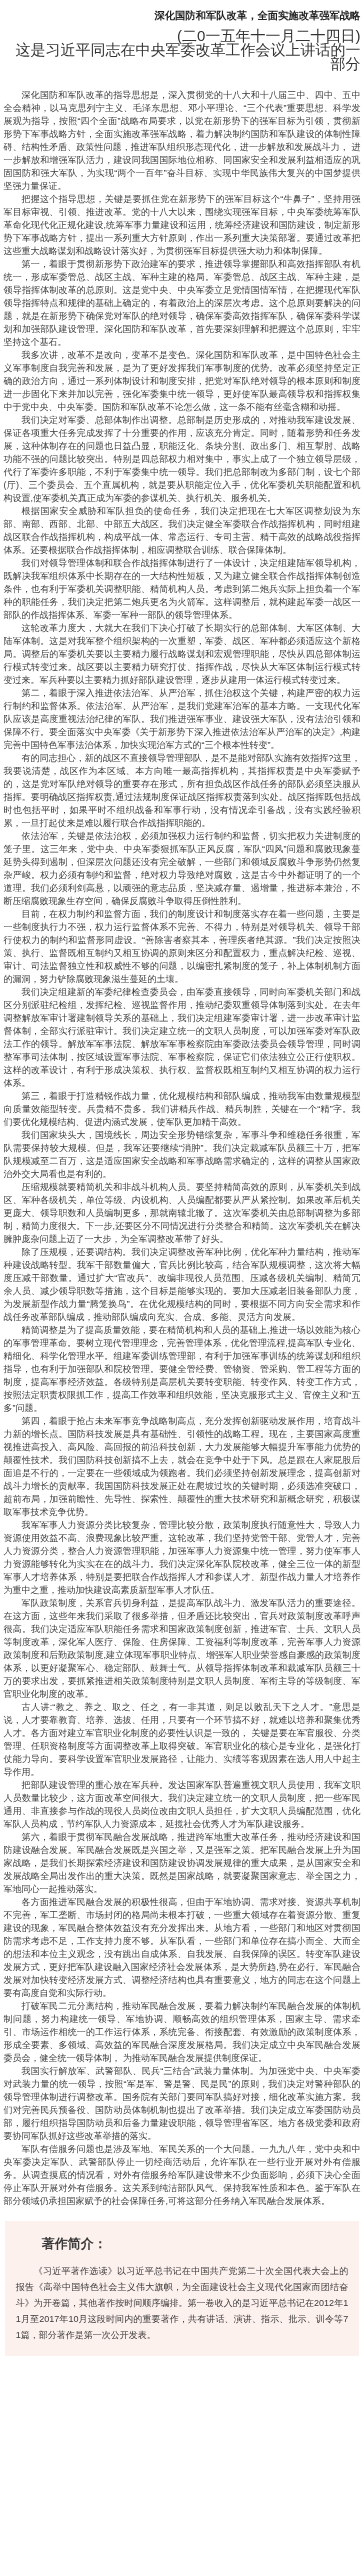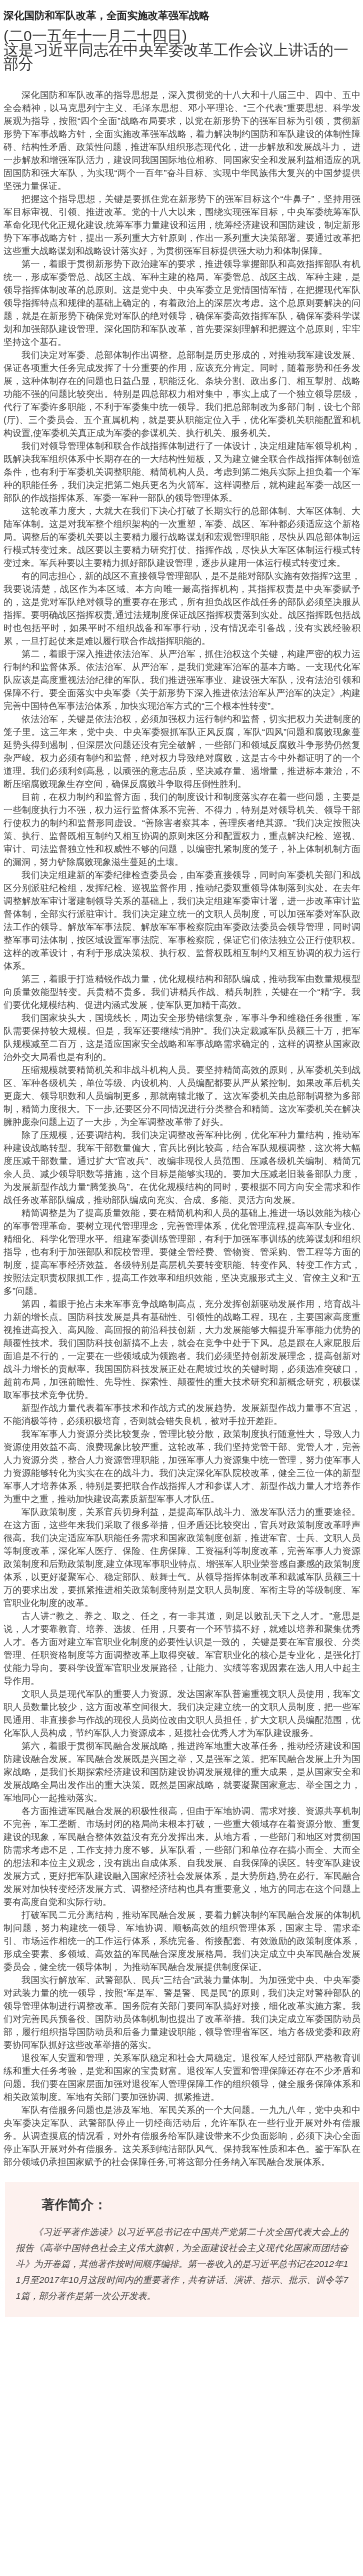--- a/index.html
+++ b/index.html
@@ -5,21 +5,21 @@
   html, body { margin: 0; padding: 0; background: #ffffff; }
   body {
     width: 364px;
     min-height: 2576px;
     font-family: "Liberation Sans", "DejaVu Sans", sans-serif;
     color: #3b3b3b;
     -webkit-font-smoothing: antialiased;
   }
   article[data-name="article"] { padding: 8.5px 3.6px 11px; }
 
-  header[data-name="article-header"] { text-align: left; margin-bottom: 18px; }
+  header[data-name="article-header"] { text-align: right; margin-bottom: 18px; }
   h1[data-name="article-title"] {
     font-size: 10.3px; font-weight: bold; color: #222;
     margin: 0 0 5.5px; line-height: 14.5px;
   }
   .head-line { font-size: 15px; color: #333; margin: 0; line-height: 14px; }
 
   section[data-name="article-body"] { }
   .body-para {
     font-size: 9px; line-height: 13px; color: #3b3b3b;
     margin: 0; text-indent: 2em; text-align: justify;
@@ -32,61 +32,60 @@
     padding: 14.5px 11px 13.3px;
   }
   .intro-label {
     font-size: 13px; font-weight: bold; color: #3a3a3a;
     margin: 0 0 9.7px; text-indent: 2em;
   }
   .intro-text {
     font-size: 9px; line-height: 16px; color: #3a3a3a;
     margin: 0; text-indent: 2em; text-align: justify;
     word-break: break-all;
-    font-style: italic;
   }
 </style>
 </head>
 <body>
 
 <article data-name="article">
   <header data-name="article-header">
     <h1 data-name="article-title">深化国防和军队改革，全面实施改革强军战略</h1>
     <p class="head-line" data-name="article-date">(二0一五年十一月二十四日)</p>
     <p class="head-line" data-name="article-subtitle">这是习近平同志在中央军委改革工作会议上讲话的一部分</p>
   </header>
 
   <section id="article-body" data-name="article-body">
       <p class="body-para" data-name="body-paragraph">深化国防和军队改革的指导思想是，深入贯彻党的十八大和十八届三中、四中、五中全会精神，以马克思列宁主义、毛泽东思想、邓小平理论、“三个代表”重要思想、科学发展观为指导，按照“四个全面”战略布局要求，以党在新形势下的强军目标为引领，贯彻新形势下军事战略方针，全面实施改革强军战略，着力解决制约国防和军队建设的体制性障碍、结构性矛盾、政策性问题，推进军队组织形态现代化，进一步解放和发展战斗力， 进一步解放和增强军队活力，建设同我国国际地位相称、同国家安全和发展利益相适应的巩固国防和强大军队，为实现“两个一百年”奋斗目标、实现中华民族伟大复兴的中国梦提供坚强力量保证。</p>
       <p class="body-para" data-name="body-paragraph">把握这个指导思想，关键是要抓住党在新形势下的强军目标这个“牛鼻子”，坚持用强军目标审视、引领、推进改革。党的十八大以来，围绕实现强军目标，中央军委统筹军队革命化现代化正规化建设,统筹军事力量建设和运用，统筹经济建设和国防建设，制定新形势下军事战略方针，提出一系列重大方针原则，作出一系列重大决策部署。要通过改革把这些重大战略谋划和战略设计落实好，为贯彻强军目标提供强大动力和体制保障。</p>
       <p class="body-para" data-name="body-paragraph">第一，着眼于贯彻新形势下政治建军的要求，推进领导掌握部队和高效指挥部队有机统一，形成军委管总、战区主战、军种主建的格局。军委管总、战区主战、军种主建，是领导指挥体制改革的总原则。这是党中央、中央军委立足党情国情军情，在把握现代军队领导指挥特点和规律的基础上确定的，有着政治上的深层次考虑。这个总原则要解决的问题，就是在新形势下确保党对军队的绝对领导，确保军委高效指挥军队，确保军委科学谋划和加强部队建设管理。深化国防和军队改革，首先要深刻理解和把握这个总原则，牢牢坚持这个基石。</p>
+      <p class="body-para" data-name="body-paragraph">我多次讲，改革不是改向，变革不是变色。深化国防和军队改革，是中国特色社会主义军事制度自我完善和发展，是为了更好发挥我们军事制度的优势。改革必须坚持坚定正确的政治方向，通过一系列体制设计和制度安排，把党对军队绝对领导的根本原则和制度进一步固化下来并加以完善，强化军委集中统一领导，更好使军队最高领导权和指挥权集中于党中央、中央军委。国防和军队改革不论怎么做，这一条不能有丝毫含糊和动摇。</p>
       <p class="body-para" data-name="body-paragraph">我们决定对军委、总部体制作出调整。总部制是历史形成的，对推动我军建设发展、保证各项重大任务完成发挥了十分重要的作用，应该充分肯定。同时，随着形势和任务发展，这种体制存在的问题也日益凸显，职能泛化、条块分割、政出多门、相互掣肘、战略功能不强的问题比较突出。特别是四总部权力相对集中，事实上成了一个独立领导层级，代行了军委许多职能，不利于军委集中统一领导。我们把总部制改为多部门制，设七个部(厅)、三个委员会、五个直属机构，就是要从职能定位入手，优化军委机关职能配置和机构设置,使军委机关真正成为军委的参谋机关、执行机关、服务机关。</p>
+      <p class="body-para" data-name="body-paragraph">根据国家安全威胁和军队担负的使命任务，我们决定把现在七大军区调整划设为东部、南部、西部、北部、中部五大战区。我们决定健全军委联合作战指挥机构，同时组建战区联合作战指挥机构，构成平战一体、常态运行、专司主营、精干高效的战略战役指挥体系。还要根据联合作战指挥体制，相应调整联合训练、联合保障体制。</p>
       <p class="body-para" data-name="body-paragraph">我们对领导管理体制和联合作战指挥体制进行了一体设计，决定组建陆军领导机构，既解决我军组织体系中长期存在的一大结构性短板，又为建立健全联合作战指挥体制创造条件，也有利于军委机关调整职能、精简机构人员。考虑到第二炮兵实际上担负着一个军种的职能任务，我们决定把第二炮兵更名为火箭军。这样调整后，就构建起军委一战区一部队的作战指挥体系、军委一军种一部队的领导管理体系。</p>
       <p class="body-para" data-name="body-paragraph">这轮改革力度大，大就大在我们下决心打破了长期实行的总部体制、大军区体制、大陆军体制。这是对我军整个组织架构的一次重塑，军委、战区、军种都必须适应这个新格局。调整后的军委机关要以主要精力履行战略谋划和宏观管理职能，尽快从四总部体制运行模式转变过来。战区要以主要精力研究打仗、指挥作战，尽快从大军区体制运行模式转变过来。军兵种要以主要精力抓好部队建设管理，逐步从建用一体运行模式转变过来。</p>
+      <p class="body-para" data-name="body-paragraph">第二，着眼于深入推进依法治军、从严治军，抓住治权这个关键，构建严密的权力运行制约和监督体系。依法治军、从严治军，是我们党建军治军的基本方略。一支现代化军队应该是高度重视法治纪律的军队。我们推进强军事业、建设强大军队，没有法治引领和保障不行。要全面落实中央军委《关于新形势下深入推进依法治军从严治军的决定》,构建完善中国特色军事法治体系，加快实现治军方式的“三个根本性转变”。</p>
       <p class="body-para" data-name="body-paragraph">有的同志担心，新的战区不直接领导管理部队，是不是能对部队实施有效指挥?这里，我要说清楚，战区作为本区域、本方向唯一最高指挥机构，其指挥权责是中央军委赋予的，这是党对军队绝对领导的重要存在形式，所有担负战区作战任务的部队必须坚决服从指挥。要明确战区指挥权责,通过法规制度保证战区指挥权责落到实处。战区指挥既包括战时也包括平时，如果平时不组织战备和军事行动，没有情况牵引备战，没有实践经验积累，一旦打起仗来是难以履行联合作战指挥职能的。</p>
-      <p class="body-para" data-name="body-paragraph">第二，着眼于深入推进依法治军、从严治军，抓住治权这个关键，构建严密的权力运行制约和监督体系。依法治军、从严治军，是我们党建军治军的基本方略。一支现代化军队应该是高度重视法治纪律的军队。我们推进强军事业、建设强大军队，没有法治引领和保障不行。要全面落实中央军委《关于新形势下深入推进依法治军从严治军的决定》,构建完善中国特色军事法治体系，加快实现治军方式的“三个根本性转变”。</p>
       <p class="body-para" data-name="body-paragraph">依法治军，关键是依法治权，必须加强权力运行制约和监督，切实把权力关进制度的笼子里。这三年来，党中央、中央军委狠抓军队正风反腐，军队“四风”问题和腐败现象蔓延势头得到遏制，但深层次问题还没有完全破解，一些部门和领域反腐败斗争形势仍然复杂严峻。权力必须有制约和监督，绝对权力导致绝对腐败，这是古今中外都证明了的一个道理。我们必须利剑高悬，以顽强的意志品质，坚决减存量、遏增量，推进标本兼治，不断压缩腐败现象生存空间，确保反腐败斗争取得压倒性胜利。</p>
       <p class="body-para" data-name="body-paragraph">目前，在权力制约和监督方面，我们的制度设计和制度落实存在着一些问题，主要是一些制度执行力不强，权力运行监督体系不完善、不得力，特别是对领导机关、领导干部行使权力的制约和监督形同虚设。“善除害者察其本，善理疾者绝其源。”我们决定按照决策、执行、监督既相互制约又相互协调的原则来区分和配置权力，重点解决纪检、巡视、审计、司法监督独立性和权威性不够的问题，以编密扎紧制度的笼子，补上体制机制方面的漏洞，努力铲除腐败现象滋生蔓延的土壤。</p>
       <p class="body-para" data-name="body-paragraph">我们决定组建新的军委纪律检查委员会，由军委直接领导，同时向军委机关部门和战区分别派驻纪检组，发挥纪检、巡视监督作用，推动纪委双重领导体制落到实处。在去年调整解放军审计署建制领导关系的基础上，我们决定组建军委审计署，进一步改革审计监督体制，全部实行派驻审计。我们决定建立统一的文职人员制度，可以加强军委对军队政法工作的领导。解放军军事法院、解放军军事检察院由军委政法委员会领导管理，同时调整军事司法体制，按区域设置军事法院、军事检察院，保证它们依法独立公正行使职权。这样的改革设计，有利于形成决策权、执行权、监督权既相互制约又相互协调的权力运行体系。</p>
       <p class="body-para" data-name="body-paragraph">第三，着眼于打造精锐作战力量，优化规模结构和部队编成，推动我军由数量规模型向质量效能型转变。兵贵精不贵多。我们讲精兵作战、精兵制胜，关键在一个“精”字。我们要优化规模结构、促进内涵式发展，使军队更加精干高效。</p>
       <p class="body-para" data-name="body-paragraph">我们国家块头大，国境线长，周边安全形势错综复杂，军事斗争和维稳任务很重，军队需要保持较大规模。但是，我军还要继续“消肿”。我们决定裁减军队员额三十万，把军队规模减至二百万，这是适应国家安全战略和军事战略需求确定的，这样的调整从国家政治外交大局看也是有利的。</p>
       <p class="body-para" data-name="body-paragraph">压缩规模就要精简机关和非战斗机构人员。要坚持精简高效的原则，从军委机关到战区、军种各级机关，单位等级、内设机构、人员编配都要从严从紧控制。如果改革后机关更庞大、领导职数和人员编制更多，那就南辕北辙了。这次军委机关由总部制调整为多部制，精简力度很大。下一步,还要区分不同情况进行分类整合和精简。这次军委机关在解决臃肿庞杂问题上迈了一大步，为全军调整改革带了好头。</p>
       <p class="body-para" data-name="body-paragraph">除了压规模，还要调结构。我们决定调整改善军种比例，优化军种力量结构，推动军种建设战略转型。我军干部数量偏大，官兵比例比较高，结合军队规模调整，这次将大幅度压减干部数量。通过扩大“官改兵”、改编非现役人员范围、压减各级机关编制、精简冗余人员、减少领导职数等措施，这个目标是能够实现的。要加大压减老旧装备部队力度，为发展新型作战力量“腾笼换鸟”。在优化规模结构的同时，要根据不同方向安全需求和作战任务改革部队编成，推动部队编成向充实、合成、多能、灵活方向发展。</p>
       <p class="body-para" data-name="body-paragraph">精简调整是为了提高质量效能，要在精简机构和人员的基础上,推进一场以效能为核心的军事管理革命。要树立现代管理理念，完善管理体系，优化管理流程,提高军队专业化、精细化、科学化管理水平。组建军委训练管理部，有利于加强军事训练的统筹谋划和组织指导，也有利于加强部队和院校管理。要健全管经费、管物资、管采购、管工程等方面的制度，提高军事经济效益。各级特别是高层机关要转变职能、转变作风、转变工作方式，按照法定职责权限抓工作，提高工作效率和组织效能，坚决克服形式主义、官僚主义和“五多”问题。</p>
       <p class="body-para" data-name="body-paragraph">第四，着眼于抢占未来军事竞争战略制高点，充分发挥创新驱动发展作用，培育战斗力新的增长点。国防科技发展是具有基础性、引领性的战略工程。现在，主要国家高度重视推进高投入、高风险、高回报的前沿科技创新，大力发展能够大幅提升军事能力优势的颠覆性技术。我们国防科技创新搞不上去，就会在竞争中处于下风。总是跟在人家屁股后面追是不行的，一定要在一些领域成为领跑者。我们必须坚持创新发展理念，提高创新对战斗力增长的贡献率。我国国防科技发展正处在爬坡过坎的关键时期，必须选准突破口，超前布局，加强前瞻性、先导性、探索性、颠覆性的重大技术研究和新概念研究，积极谋取军事技术竞争优势。</p>
-      <p class="body-para" data-name="body-paragraph">新型作战力量代表着军事技术和作战方式的发展趋势。发展新型作战力量事不宜迟，不能消极等待，必须积极培育，否则就会错失良机，被对手拉开差距。</p>
       <p class="body-para" data-name="body-paragraph">我军军事人力资源分类比较复杂，管理比较分散，政策制度执行随意性大，导致人力资源使用效益不高、浪费现象比较严重。这轮改革，我们坚持党管干部、党管人才，完善人力资源分类，整合人力资源管理职能，加强军事人力资源集中统一管理，努力使军事人力资源能够转化为实实在在的战斗力。我们决定深化军队院校改革，健全三位一体的新型军事人才培养体系，特别是要把联合作战指挥人才和参谋人才、新型作战力量人才培养作为重中之重，推动加快建设高素质新型军事人才队伍。</p>
       <p class="body-para" data-name="body-paragraph">军队政策制度，关系官兵切身利益，是提高军队战斗力、激发军队活力的重要途径。在这方面，这些年来我们采取了很多举措，但矛盾还比较突出，官兵对政策制度改革呼声很高。我们决定适应军队职能任务需求和国家政策制度创新，推进军官、士兵、文职人员等制度改革，深化军人医疗、保险、住房保障、工资福利等制度改革，完善军事人力资源政策制度和后勤政策制度,建立体现军事职业特点、增强军人职业荣誉感自豪感的政策制度体系，以更好凝聚军心、稳定部队、鼓舞士气。从领导指挥体制改革和裁减军队员额三十万的要求出发，要抓紧推进相关政策制度特别是文职人员制度、军衔主导的等级制度、军官职业化制度的改革。</p>
       <p class="body-para" data-name="body-paragraph">古人讲:“教之、养之、取之、任之，有一非其道，则足以败乱天下之人才。”意思是说，人才要靠教育、培养、选拔、任用，只要有一个环节搞不好，就难以培养和聚集优秀人才。各方面对建立军官职业化制度的必要性认识是一致的， 关键是要在军官服役、分类管理、任职资格制度等方面调整改革上取得突破。军官职业化的核心是专业化，是强化打仗能力导向。要科学设置军官职业发展路径，让能力、实绩等客观因素在选人用人中起主导作用。</p>
-      <p class="body-para" data-name="body-paragraph">文职人员是现代军队的重要人力资源。发达国家军队普遍重视文职人员使用，我军文职人员数量比较少，这方面改革空间很大。我们决定建立统一的文职人员制度，把一些军民通用、非直接参与作战的现役人员岗位改由文职人员担任，扩大文职人员编配范围，优化军队人员构成，节约军队人力资源成本，延揽社会优秀人才为军队建设服务。</p>
+      <p class="body-para" data-name="body-paragraph">把部队建设管理的重心放在军兵种。发达国家军队普遍重视文职人员使用，我军文职人员数量比较少，这方面改革空间很大。我们决定建立统一的文职人员制度，把一些军民通用、非直接参与作战的现役人员岗位改由文职人员担任，扩大文职人员编配范围，优化军队人员构成，节约军队人力资源成本，延揽社会优秀人才为军队建设服务。</p>
       <p class="body-para" data-name="body-paragraph">第六，着眼于贯彻军民融合发展战略，推进跨军地重大改革任务，推动经济建设和国防建设融合发展。军民融合发展既是兴国之举，又是强军之策。把军民融合发展上升为国家战略，是我们长期探索经济建设和国防建设协调发展规律的重大成果，是从国家安全和发展战略全局出发作出的重大决策。既然是国家战略，就要凝聚国家意志、举全国之力，军地同心一起推动落实。</p>
       <p class="body-para" data-name="body-paragraph">各方面推进军民融合发展的积极性很高，但由于军地协调、需求对接、资源共享机制不完善，军工垄断、市场封闭的格局尚未根本打破，一些重大领域存在着资源分散、重复建设的现象，军民融合整体效益没有充分发挥出来。从地方看，一些部门和地区对贯彻国防需求考虑不足，工作支持力度不够。从军队看，一些部门和单位存在搞小而全、大而全的想法和本位主义观念，没有跳出自成体系、自我发展、自我保障的误区。转变军队建设发展方式，更好把军队建设融入国家经济社会发展体系，是大势所趋,势在必行。军民融合发展对加快转变经济发展方式、调整经济结构也具有重要意义，地方的同志在这个问题上要有高度自觉和实际行动。</p>
       <p class="body-para" data-name="body-paragraph">打破军民二元分离结构，推动军民融合发展，要着力解决制约军民融合发展的体制机制问题，努力构建统一领导、军地协调、顺畅高效的组织管理体系，国家主导、需求牵引、市场运作相统一的工作运行体系，系统完备、衔接配套、有效激励的政策制度体系，形成全要素、多领域、高效益的军民融合深度发展格局。我们决定成立中央军民融合发展委员会，健全统一领导体制， 为推动军民融合发展提供制度保证。</p>
       <p class="body-para" data-name="body-paragraph">我国实行解放军、武警部队、民兵“三结合”武装力量体制。为加强党中央、中央军委对武装力量的统一领导，按照“军是军、警是警、民是民”的原则，我们决定对警种部队的领导管理体制进行调整改革。国务院有关部门要同军队搞好对接，细化改革实施方案。我们对完善民兵预备役、国防动员体制机制也提出了改革举措。我们决定成立军委国防动员部，履行组织指导国防动员和后备力量建设职能，领导管理省军区。地方各级党委和政府要协同军队抓好这些改革举措的落实。</p>
-      <p class="body-para" data-name="body-paragraph">退役军人安置和管理，关系军队稳定和社会大局稳定。退役军人经过部队严格教育训练和重大任务考验，是党和国家的宝贵财富。退役军人安置和管理保障还存在不少矛盾和问题。我们要在国家层面加强对退役军人管理保障工作的组织领导，健全服务保障体系和相关政策制度。军地有关部门要加强协调、抓紧推进。</p>
       <p class="body-para" data-name="body-paragraph">军队有偿服务问题也是涉及军地、军民关系的一个大问题。一九九八年，党中央和中央军委决定军队、武警部队停止一切经商活动后，允许军队在一些行业开展对外有偿服务。从调查摸底的情况看，对外有偿服务给军队建设带来不少负面影响，必须下决心全面停止军队开展对外有偿服务。这关系到纯洁部队风气、保持我军性质和本色。鉴于军队在部分领域仍承担国家赋予的社会保障任务,可将这部分任务纳入军民融合发展体系。</p>
     </section>
 
   <aside data-name="book-intro-box" style="background: rgb(253, 241, 238);">
     <p class="intro-label" data-name="book-intro-label">著作简介：</p>
     <p class="intro-text" data-name="book-intro-text">《习近平著作选读》以习近平总书记在中国共产党第二十次全国代表大会上的报告《高举中国特色社会主义伟大旗帜，为全面建设社会主义现代化国家而团结奋斗》为开卷篇，其他著作按时间顺序编排。第一卷收入的是习近平总书记在2012年11月至2017年10月这段时间内的重要著作，共有讲话、演讲、指示、批示、训令等71篇，部分著作是第一次公开发表。</p>
   </aside>
 
 </article>
 

